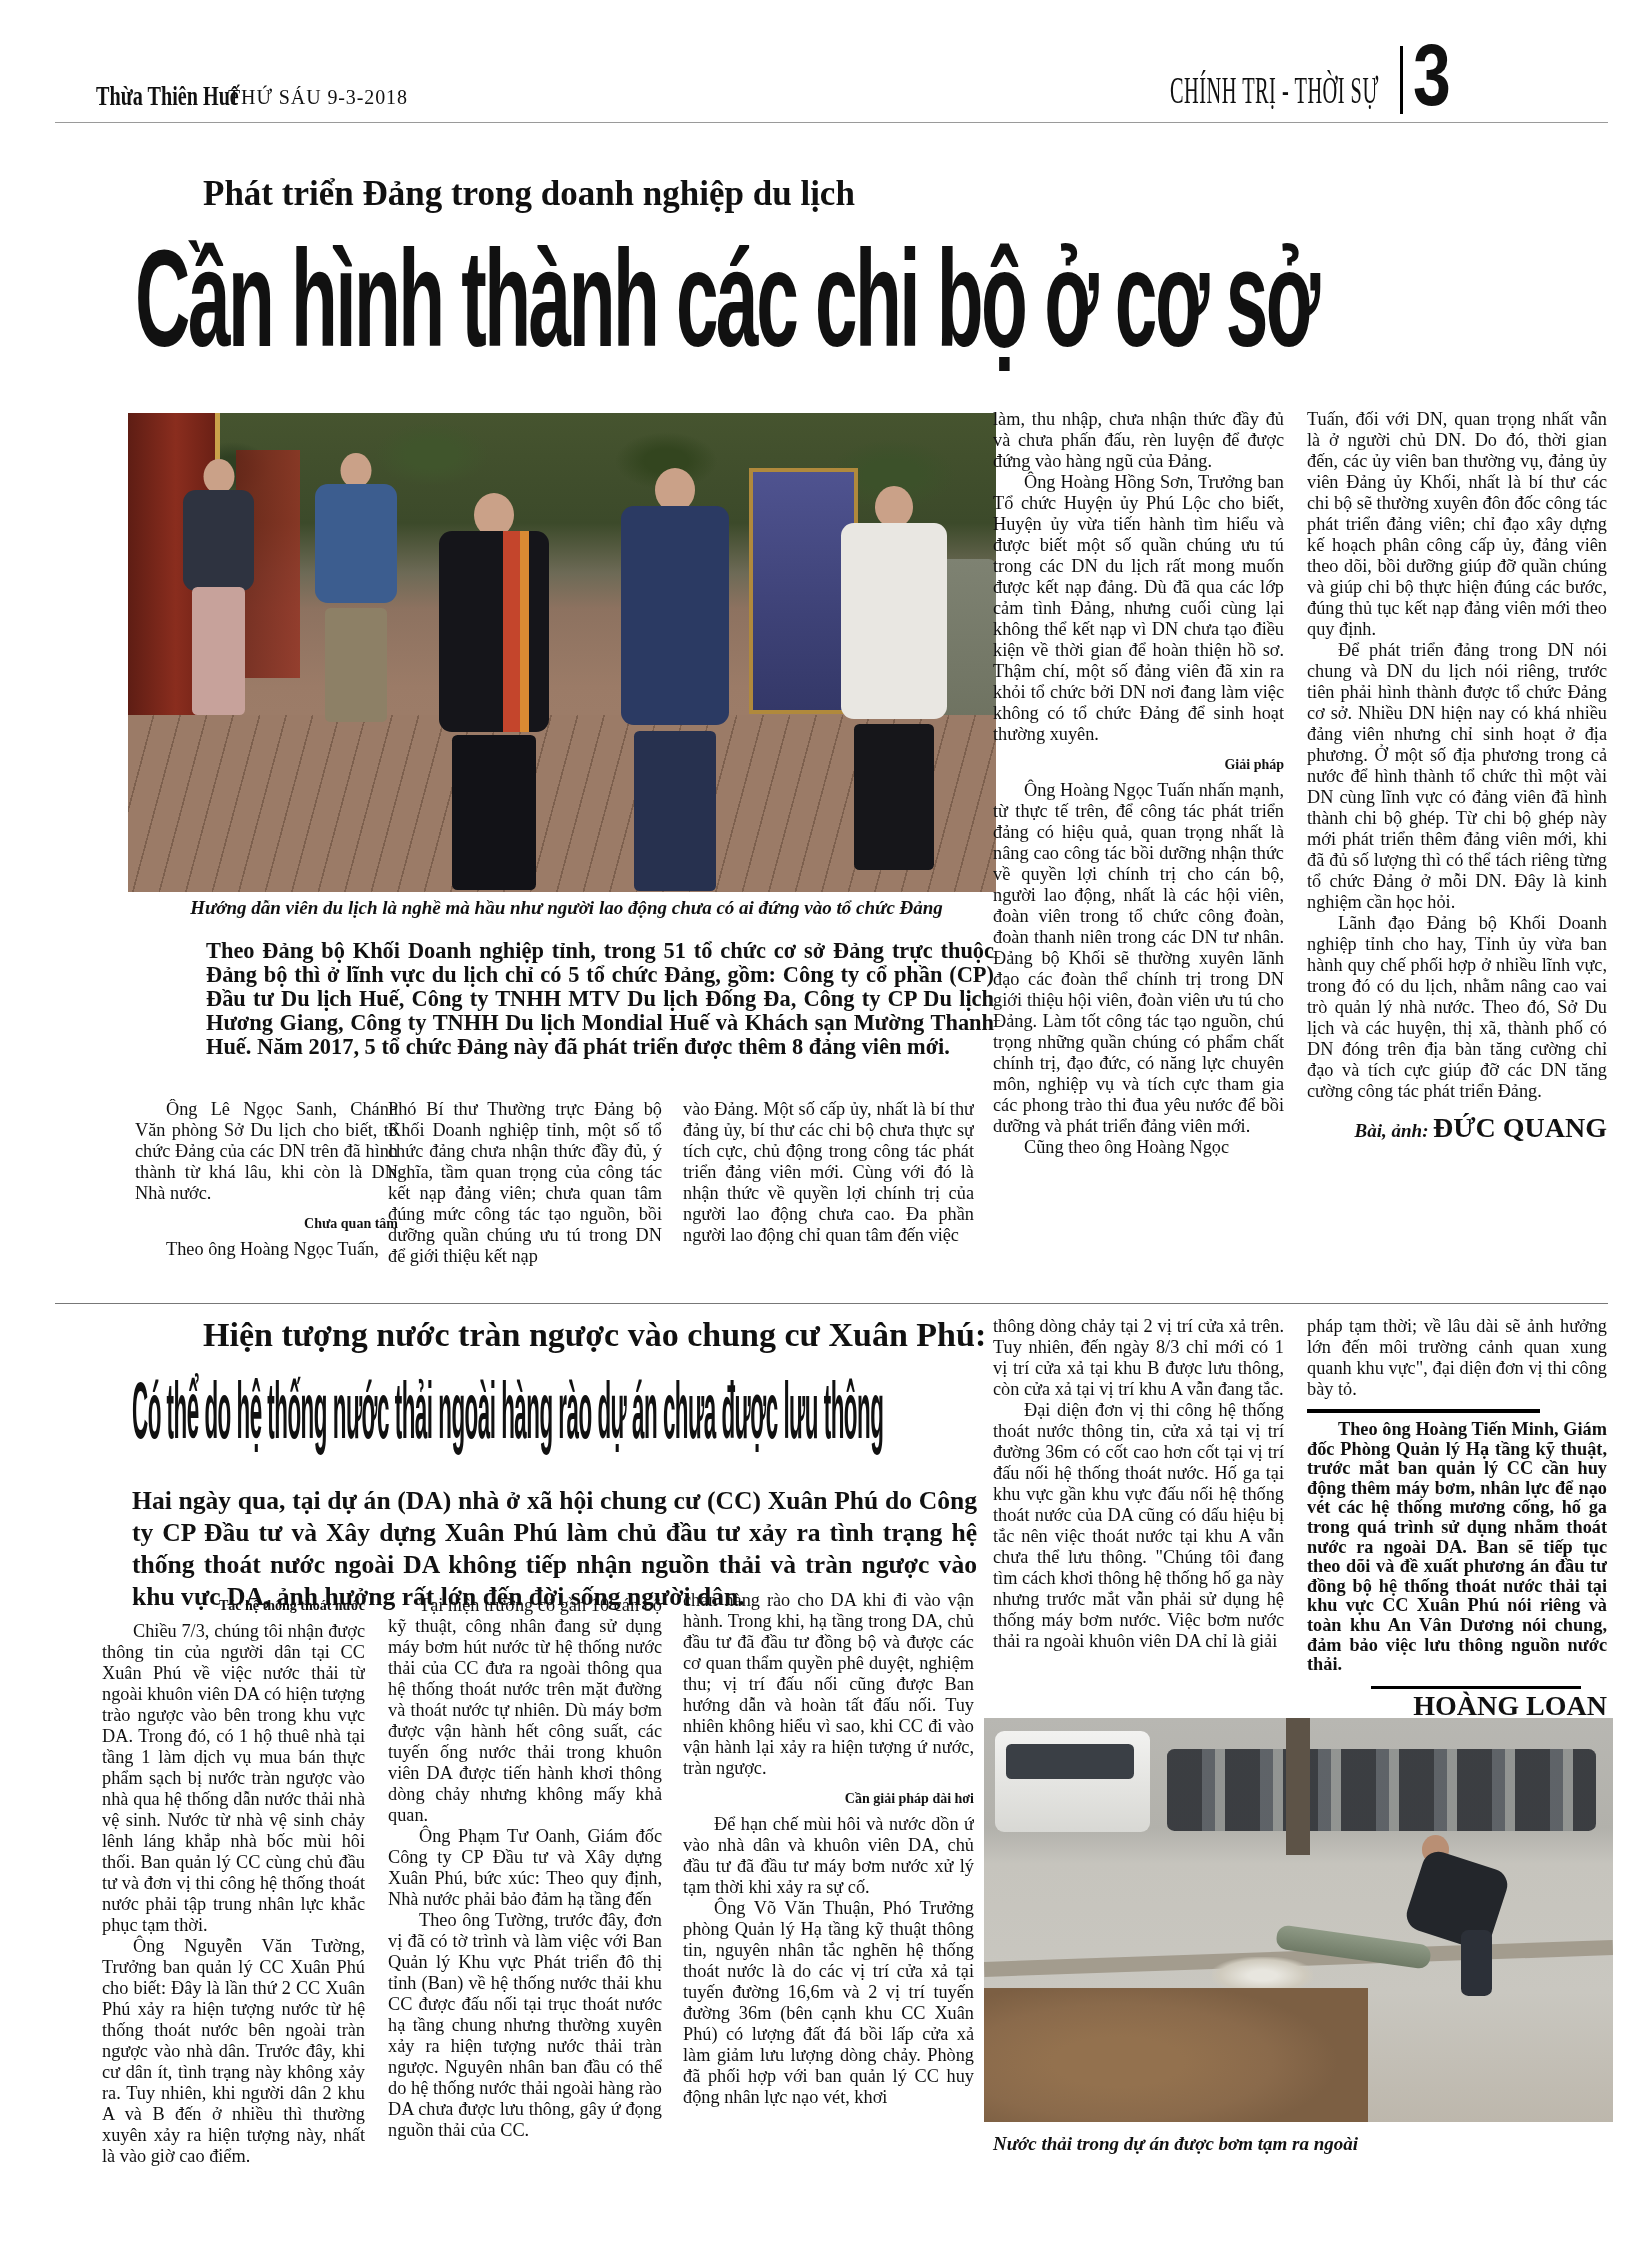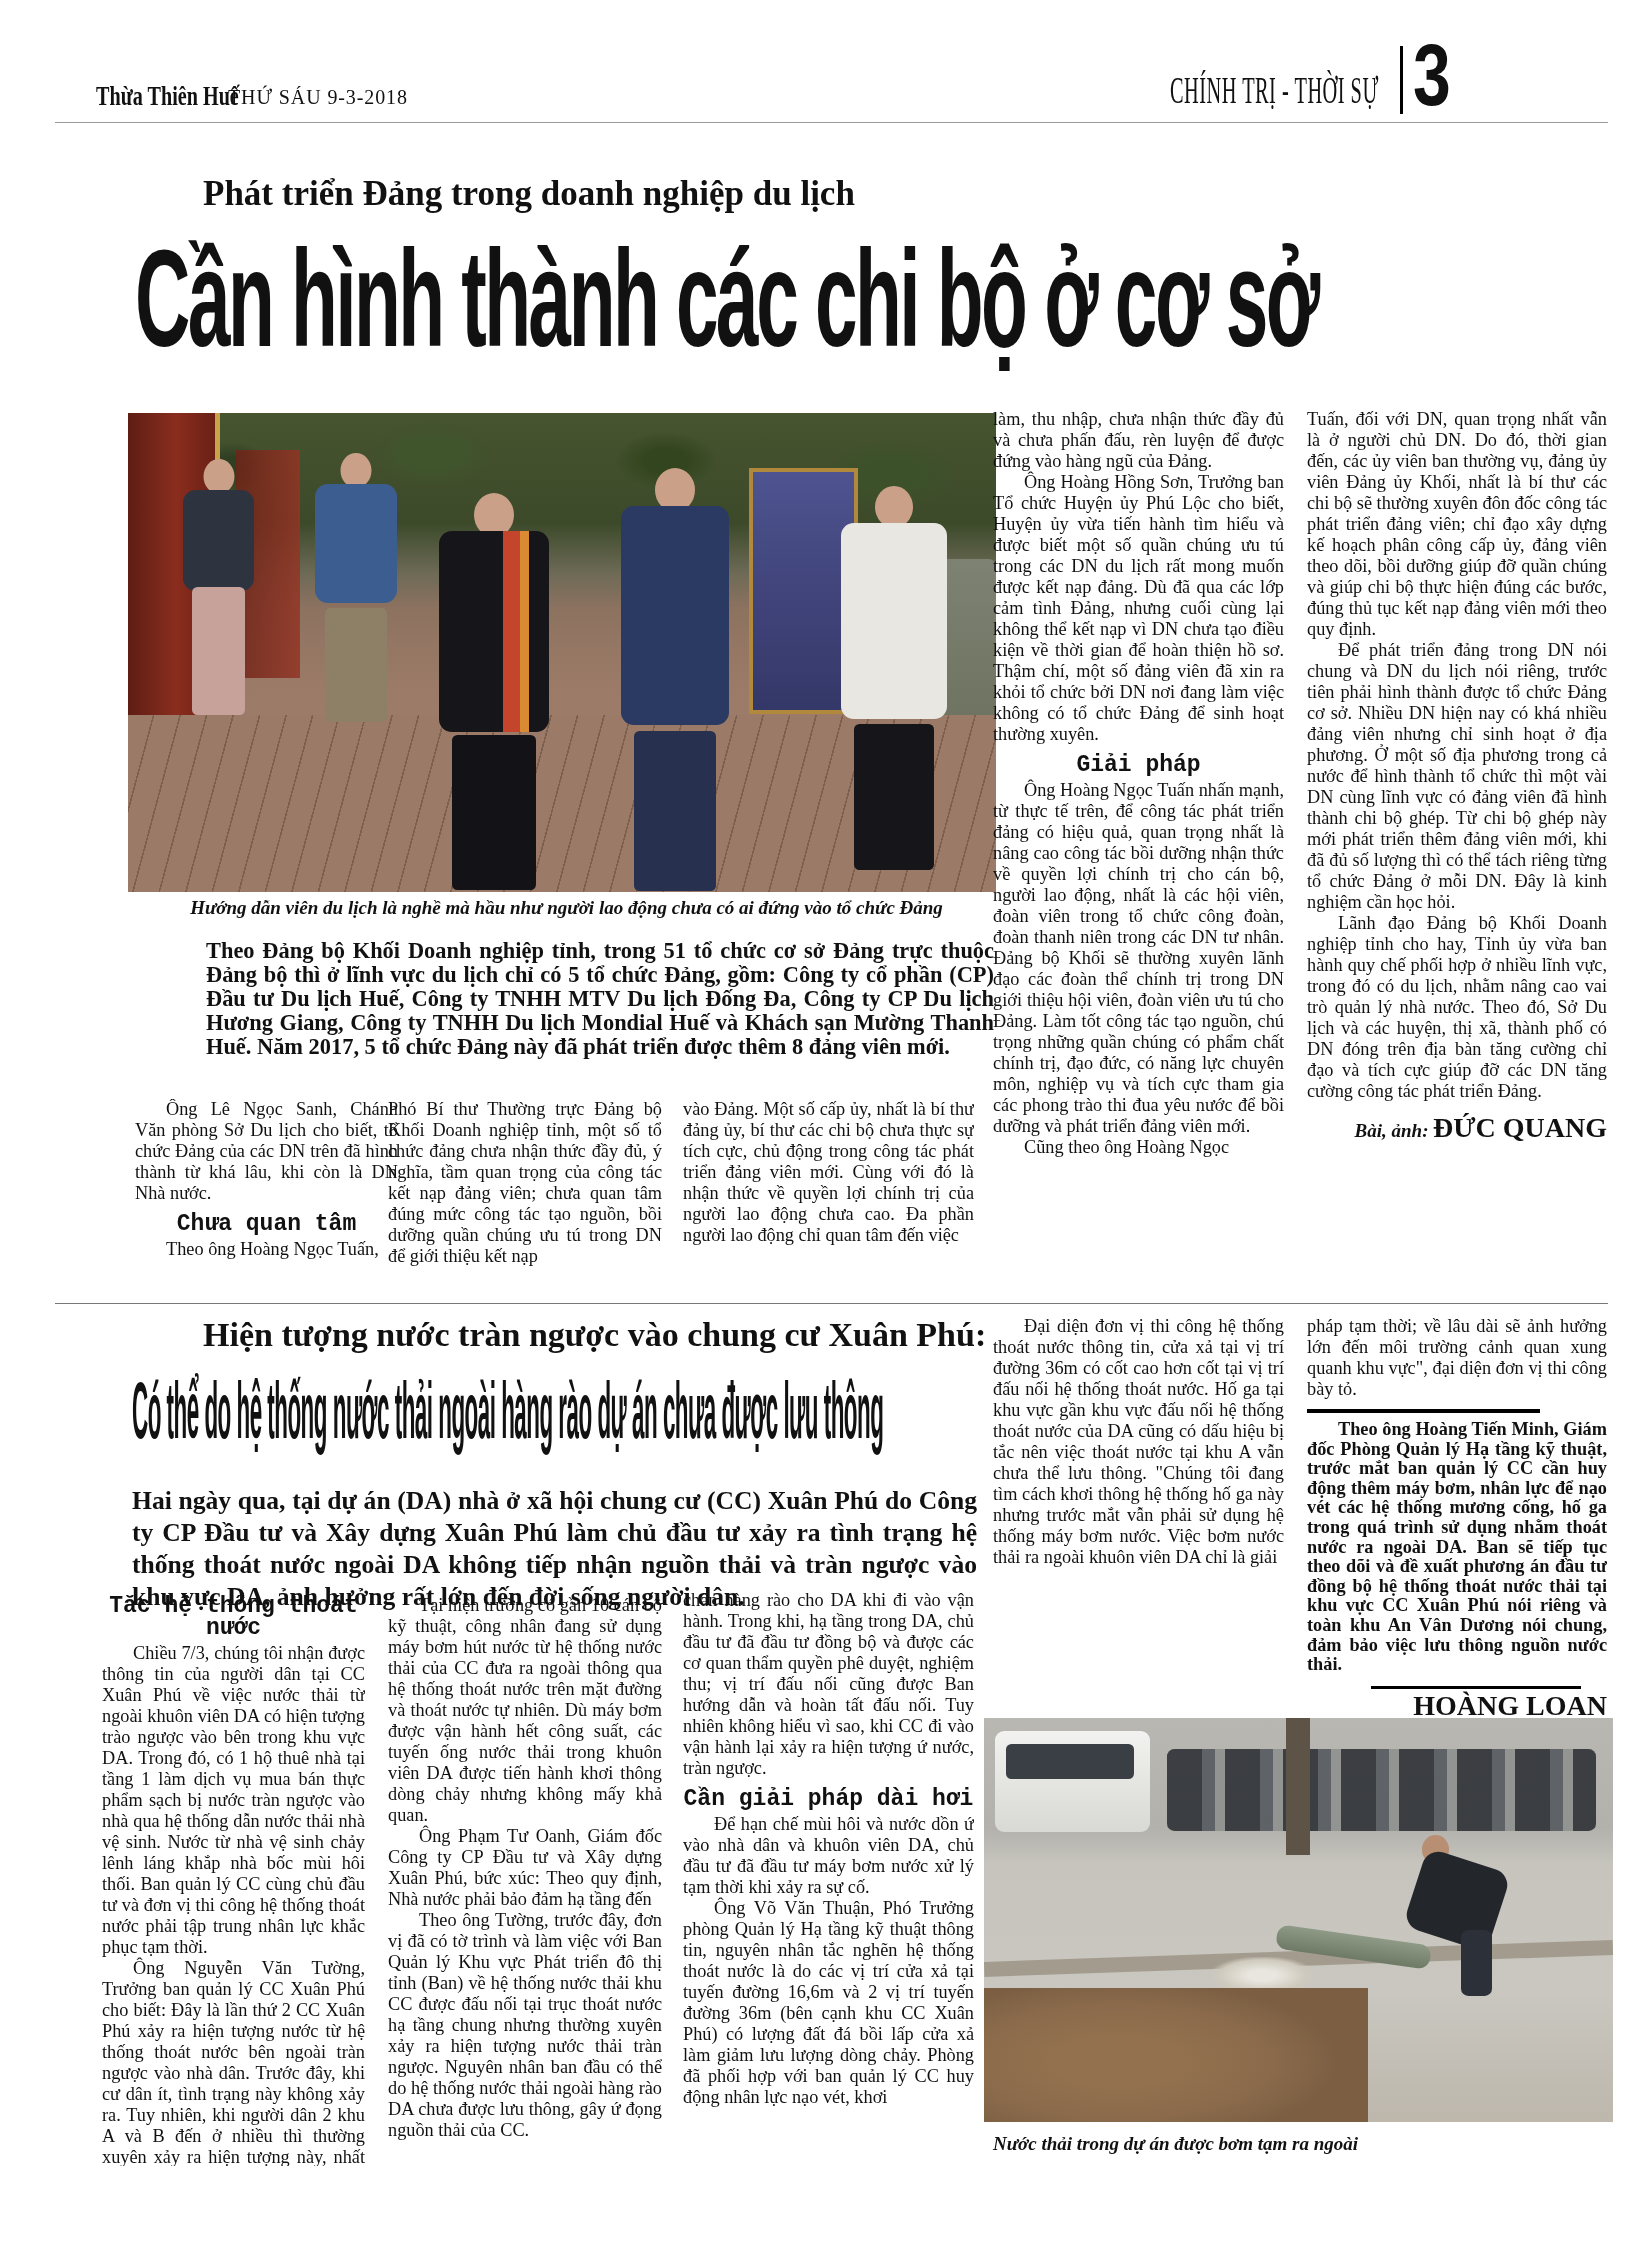--- a/index.html
+++ b/index.html
@@ -19,22 +19,22 @@
   .kicker{font-weight:bold;font-size:35px;font-family:"Liberation Serif",serif;text-align:center;}
   .h1a{font-family:"Liberation Sans",sans-serif;font-weight:bold;font-size:137px;line-height:1;letter-spacing:-4.6px;}
   .h2a{font-family:"Liberation Sans",sans-serif;font-weight:bold;font-size:80px;line-height:1;letter-spacing:-1.8px;}
   .lead1{font-weight:bold;font-size:22.4px;line-height:24px;text-align:justify;}
   .lead2{font-weight:bold;font-size:25.6px;line-height:32px;text-align:justify;margin-top:12px;}
   .caption{font-weight:bold;font-style:italic;font-size:19px;}
   
   .col{font-size:18.3px;line-height:21px;text-align:justify;overflow:hidden;}
   .col p{margin:0;text-indent:31px;}
   .col p.cont{text-indent:0;}
-  .shead{font-family:Liberation Mono, monospace;font-weight:bold;font-size:23px;
-         margin:9.1px 0 3.7px 0;text-indent:0;text-align:center;line-height:22px;}
+  .shead{font-family:Liberation Serif, serif;font-weight:bold;font-size:14px;
+         margin:9.1px 0 3.7px 0;text-indent:0;text-align:right;line-height:22px;}
   .shead.first{margin-top:0;}
   .quote{font-weight:bold;font-size:18.3px;line-height:19.6px;text-align:justify;margin:0;}
   .byline{text-align:right;}
   .byline .lbl{font-style:italic;font-weight:bold;font-size:19px;}
   .byline .nm{font-weight:bold;font-size:28px;}
   .srule{height:3.7px;background:#000;}
   
   .ph1{background:linear-gradient(180deg,#46542f 0,#3c4a2a 110px,#6d6a56 160px,#8d7260 196px,#9b7b67 274px,#a2836f 479px);overflow:hidden;}
   .ph1 .foliage{position:absolute;left:0;top:0;width:100%;height:137px;
     background:radial-gradient(55px 37px at 12% 40%,#2f3f22 30%,transparent 70%),
@@ -179,20 +179,21 @@
     <p>Ông Phạm Tư Oanh, Giám đốc Công ty CP Đầu tư và Xây dựng Xuân Phú, bức xúc: Theo quy định, Nhà nước phải bảo đảm hạ tầng đến</p>
     <p>Theo ông Tường, trước đây, đơn vị đã có tờ trình và làm việc với Ban Quản lý Khu vực Phát triển đô thị tỉnh (Ban) về hệ thống nước thải khu CC được đấu nối tại trục thoát nước hạ tầng chung nhưng thường xuyên xảy ra hiện tượng nước thải tràn ngược. Nguyên nhân ban đầu có thể do hệ thống nước thải ngoài hàng rào DA chưa được lưu thông, gây ứ đọng nguồn thải của CC.</p>
   </div>
   <div class="abs col" style="left:683px;top:1590px;width:291px;height:603px;">
     <p class="cont">chân hàng rào cho DA khi đi vào vận hành. Trong khi, hạ tầng trong DA, chủ đầu tư đã đầu tư đồng bộ và được các cơ quan thẩm quyền phê duyệt, nghiệm thu; vị trí đấu nối cũng được Ban hướng dẫn và hoàn tất đấu nối. Tuy nhiên không hiểu vì sao, khi CC đi vào vận hành lại xảy ra hiện tượng ứ nước, tràn ngược.</p>
     <div class="shead">Cần giải pháp dài hơi</div>
     <p>Để hạn chế mùi hôi và nước dồn ứ vào nhà dân và khuôn viên DA, chủ đầu tư đã đầu tư máy bơm nước xử lý tạm thời khi xảy ra sự cố.</p>
     <p>Ông Võ Văn Thuận, Phó Trưởng phòng Quản lý Hạ tầng kỹ thuật thông tin, nguyên nhân tắc nghẽn hệ thống thoát nước là do các vị trí cửa xả tại tuyến đường 16,6m và 2 vị trí tuyến đường 36m (bên cạnh khu CC Xuân Phú) có lượng đất đá bồi lấp cửa xả làm giảm lưu lượng dòng chảy. Phòng đã phối hợp với ban quản lý CC huy động nhân lực nạo vét, khơi</p>
   </div>
   <div class="abs col" style="left:993px;top:1316px;width:291px;height:393px;">
+    <p class="cont">thông dòng chảy tại 2 vị trí cửa xả trên. Tuy nhiên, đến ngày 8/3 chỉ mới có 1 vị trí cửa xả tại khu B được lưu thông, còn cửa xả tại vị trí khu A vẫn đang tắc.</p>
     <p>Đại diện đơn vị thi công hệ thống thoát nước thông tin, cửa xả tại vị trí đường 36m có cốt cao hơn cốt tại vị trí đấu nối hệ thống thoát nước. Hố ga tại khu vực gần khu vực đấu nối hệ thống thoát nước của DA cũng có dấu hiệu bị tắc nên việc thoát nước tại khu A vẫn chưa thể lưu thông. "Chúng tôi đang tìm cách khơi thông hệ thống hố ga này nhưng trước mắt vẫn phải sử dụng hệ thống máy bơm nước. Việc bơm nước thải ra ngoài khuôn viên DA chỉ là giải</p>
   </div>
   <div class="abs col" style="left:1307px;top:1316px;width:300px;height:402px;">
     <p class="cont">pháp tạm thời; về lâu dài sẽ ảnh hưởng lớn đến môi trường cảnh quan xung quanh khu vực", đại diện đơn vị thi công bày tỏ.</p>
     <div class="srule" style="width:233px;margin:9.1px 0 7.3px 0;"></div>
     <p class="quote">Theo ông Hoàng Tiến Minh, Giám đốc Phòng Quản lý Hạ tầng kỹ thuật, trước mắt ban quản lý CC cần huy động thêm máy bơm, nhân lực để nạo vét các hệ thống mương cống, hố ga trong quá trình sử dụng nhằm thoát nước ra ngoài DA. Ban sẽ tiếp tục theo dõi và đề xuất phương án đầu tư đồng bộ hệ thống thoát nước thải tại khu vực CC Xuân Phú nói riêng và toàn khu An Vân Dương nói chung, đảm bảo việc lưu thông nguồn nước thải.</p>
     <div class="srule" style="width:210px;margin:11px 25.6px 5.5px auto;"></div>
     <div class="byline">
       <span class="nm">HOÀNG LOAN</span>
     </div>

